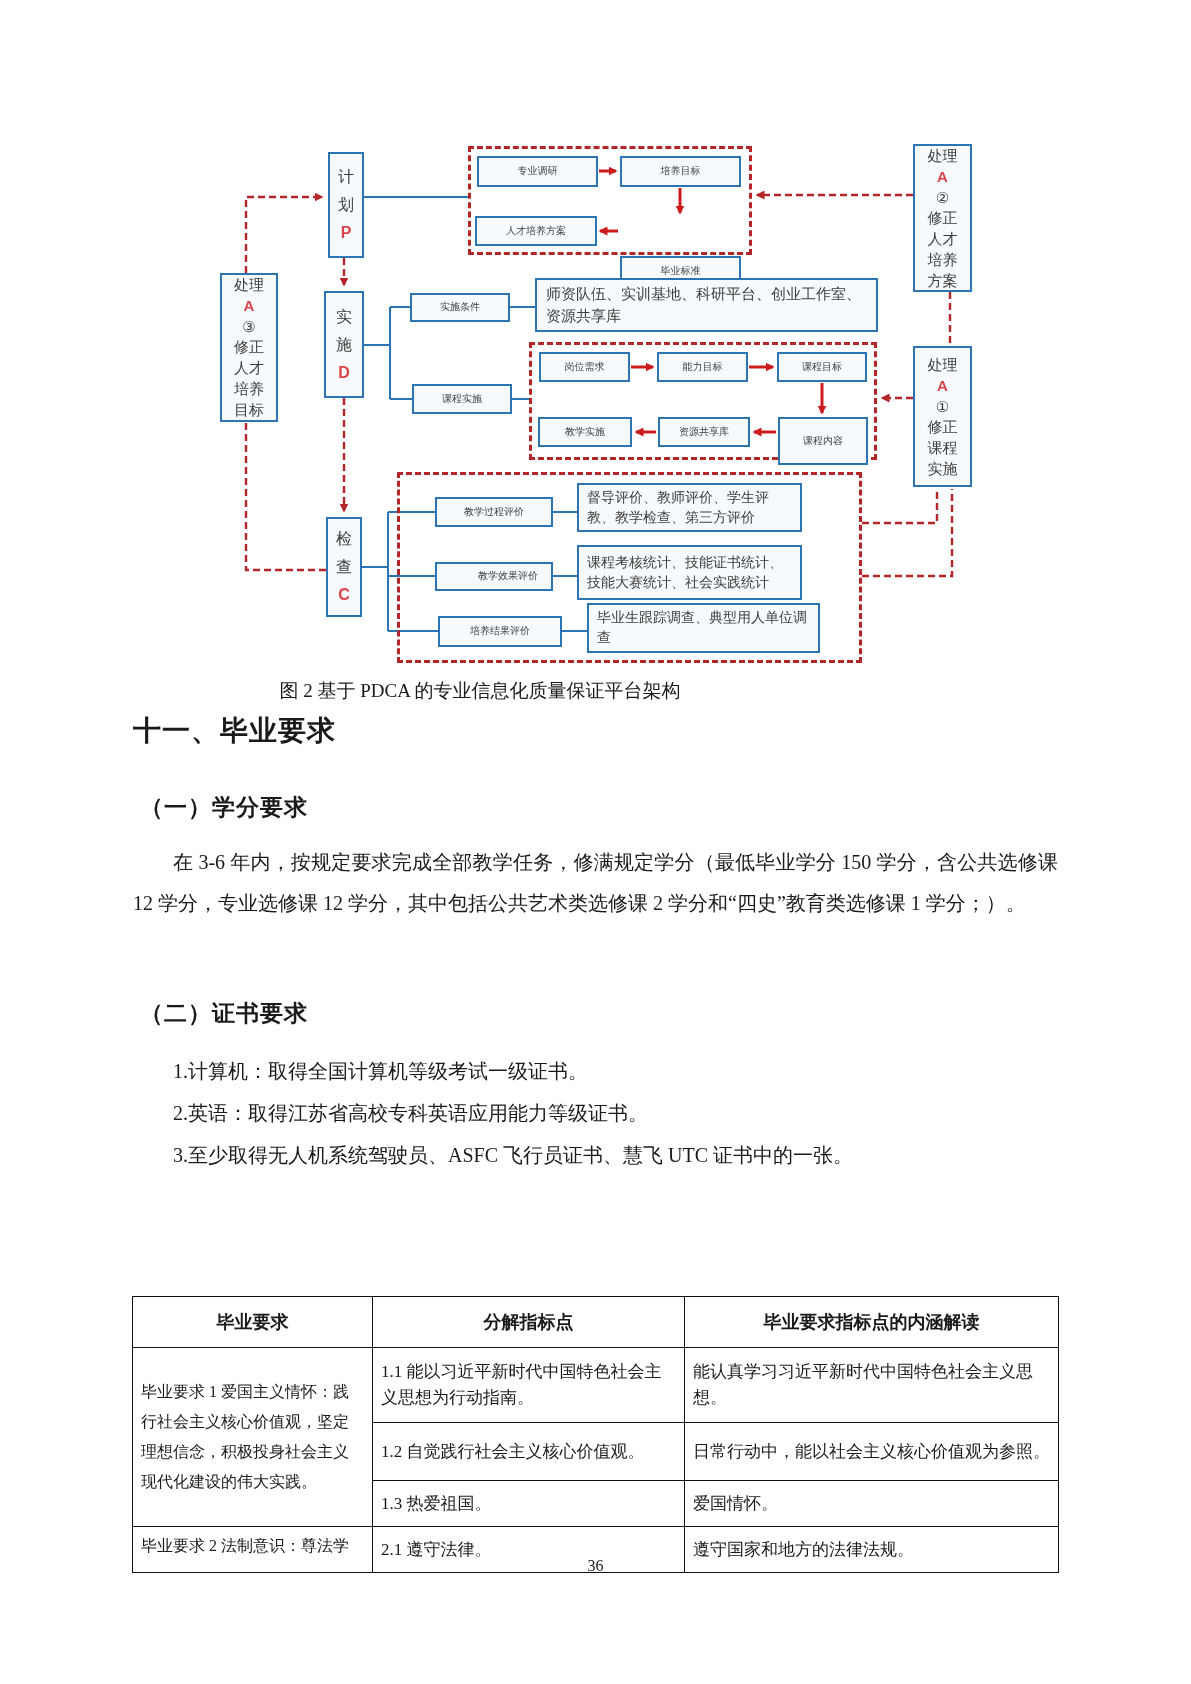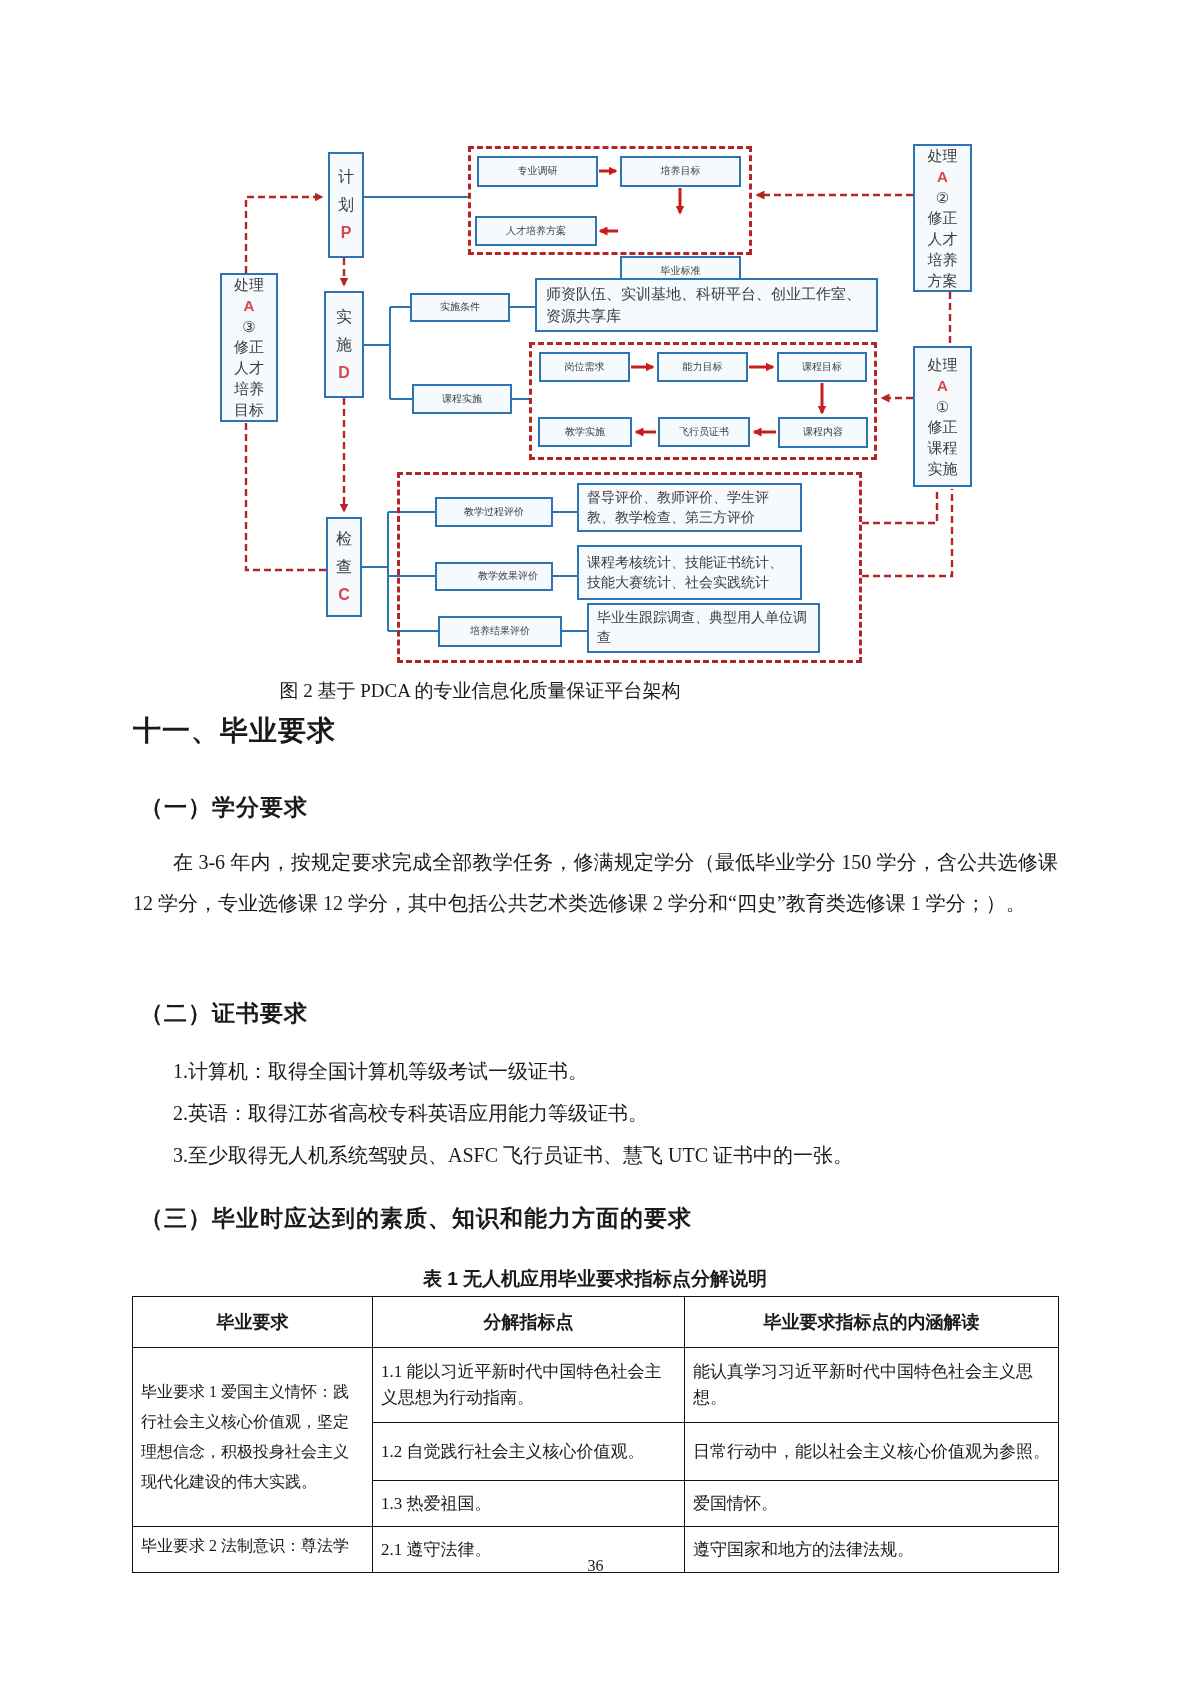--- a/index.html
+++ b/index.html
@@ -138,22 +138,22 @@
     <div class="box" style="left:620px;top:216px;width:121px;height:30px;margin-top:40px;">毕业标准</div>
 
     <div class="box" style="left:410px;top:293px;width:100px;height:29px;">实施条件</div>
     <div class="box res" style="left:535px;top:278px;width:343px;height:54px;">师资队伍、实训基地、科研平台、创业工作室、资源共享库</div>
     <div class="box" style="left:412px;top:384px;width:100px;height:30px;">课程实施</div>
 
     <div class="box" style="left:539px;top:352px;width:91px;height:30px;">岗位需求</div>
     <div class="box" style="left:657px;top:352px;width:91px;height:30px;">能力目标</div>
     <div class="box" style="left:777px;top:352px;width:90px;height:30px;">课程目标</div>
     <div class="box" style="left:538px;top:417px;width:94px;height:30px;">教学实施</div>
-    <div class="box" style="left:658px;top:417px;width:92px;height:30px;">飞行员证书</div>
-    <div class="box" style="left:778px;top:417px;width:90px;height:31px;">课程内容</div>
+    <div class="box" style="left:658px;top:417px;width:92px;height:30px;">资源共享库</div>
+    <div class="box" style="left:778px;top:417px;width:90px;height:48px;">课程内容</div>
 
     <div class="box" style="left:435px;top:497px;width:118px;height:30px;">教学过程评价</div>
     <div class="box detail" style="left:577px;top:483px;width:225px;height:49px;">督导评价、教师评价、学生评教、教学检查、第三方评价</div>
     <div class="box" style="left:435px;top:562px;width:118px;height:29px;padding-left:28px;">教学效果评价</div>
     <div class="box detail" style="left:577px;top:545px;width:225px;height:55px;">课程考核统计、技能证书统计、技能大赛统计、社会实践统计</div>
     <div class="box" style="left:438px;top:616px;width:124px;height:31px;">培养结果评价</div>
     <div class="box detail" style="left:587px;top:603px;width:233px;height:50px;">毕业生跟踪调查、典型用人单位调查</div>
   </div>
 
   <div class="caption">图 2 基于 PDCA 的专业信息化质量保证平台架构</div>
@@ -163,23 +163,21 @@
   <div class="h2" style="top:792px;">（一）学分要求</div>
   <div class="para" style="top:842px;">在 3-6 年内，按规定要求完成全部教学任务，修满规定学分（最低毕业学分 150 学分，含公共选修课 12 学分，专业选修课 12 学分，其中包括公共艺术类选修课 2 学分和“四史”教育类选修课 1 学分；）。</div>
 
   <div class="h2" style="top:998px;">（二）证书要求</div>
   <div class="items" style="top:1050px;">
     <div>1.计算机：取得全国计算机等级考试一级证书。</div>
     <div>2.英语：取得江苏省高校专科英语应用能力等级证书。</div>
     <div>3.至少取得无人机系统驾驶员、ASFC 飞行员证书、慧飞 UTC 证书中的一张。</div>
   </div>
 
-  <div class="h2" style="top:1203px;">（三）毕业时应达到的素质、知识和能力方面的要求</div>
-
-  <div class="tbl-title">表 1  无人机应用毕业要求指标点分解说明</div>
+
 
   <table class="req">
     <colgroup>
         <col style="width:240px">
         <col style="width:312px">
         <col style="width:374px">
       </colgroup>
     <tbody>
         <tr>
       <th>毕业要求</th>

